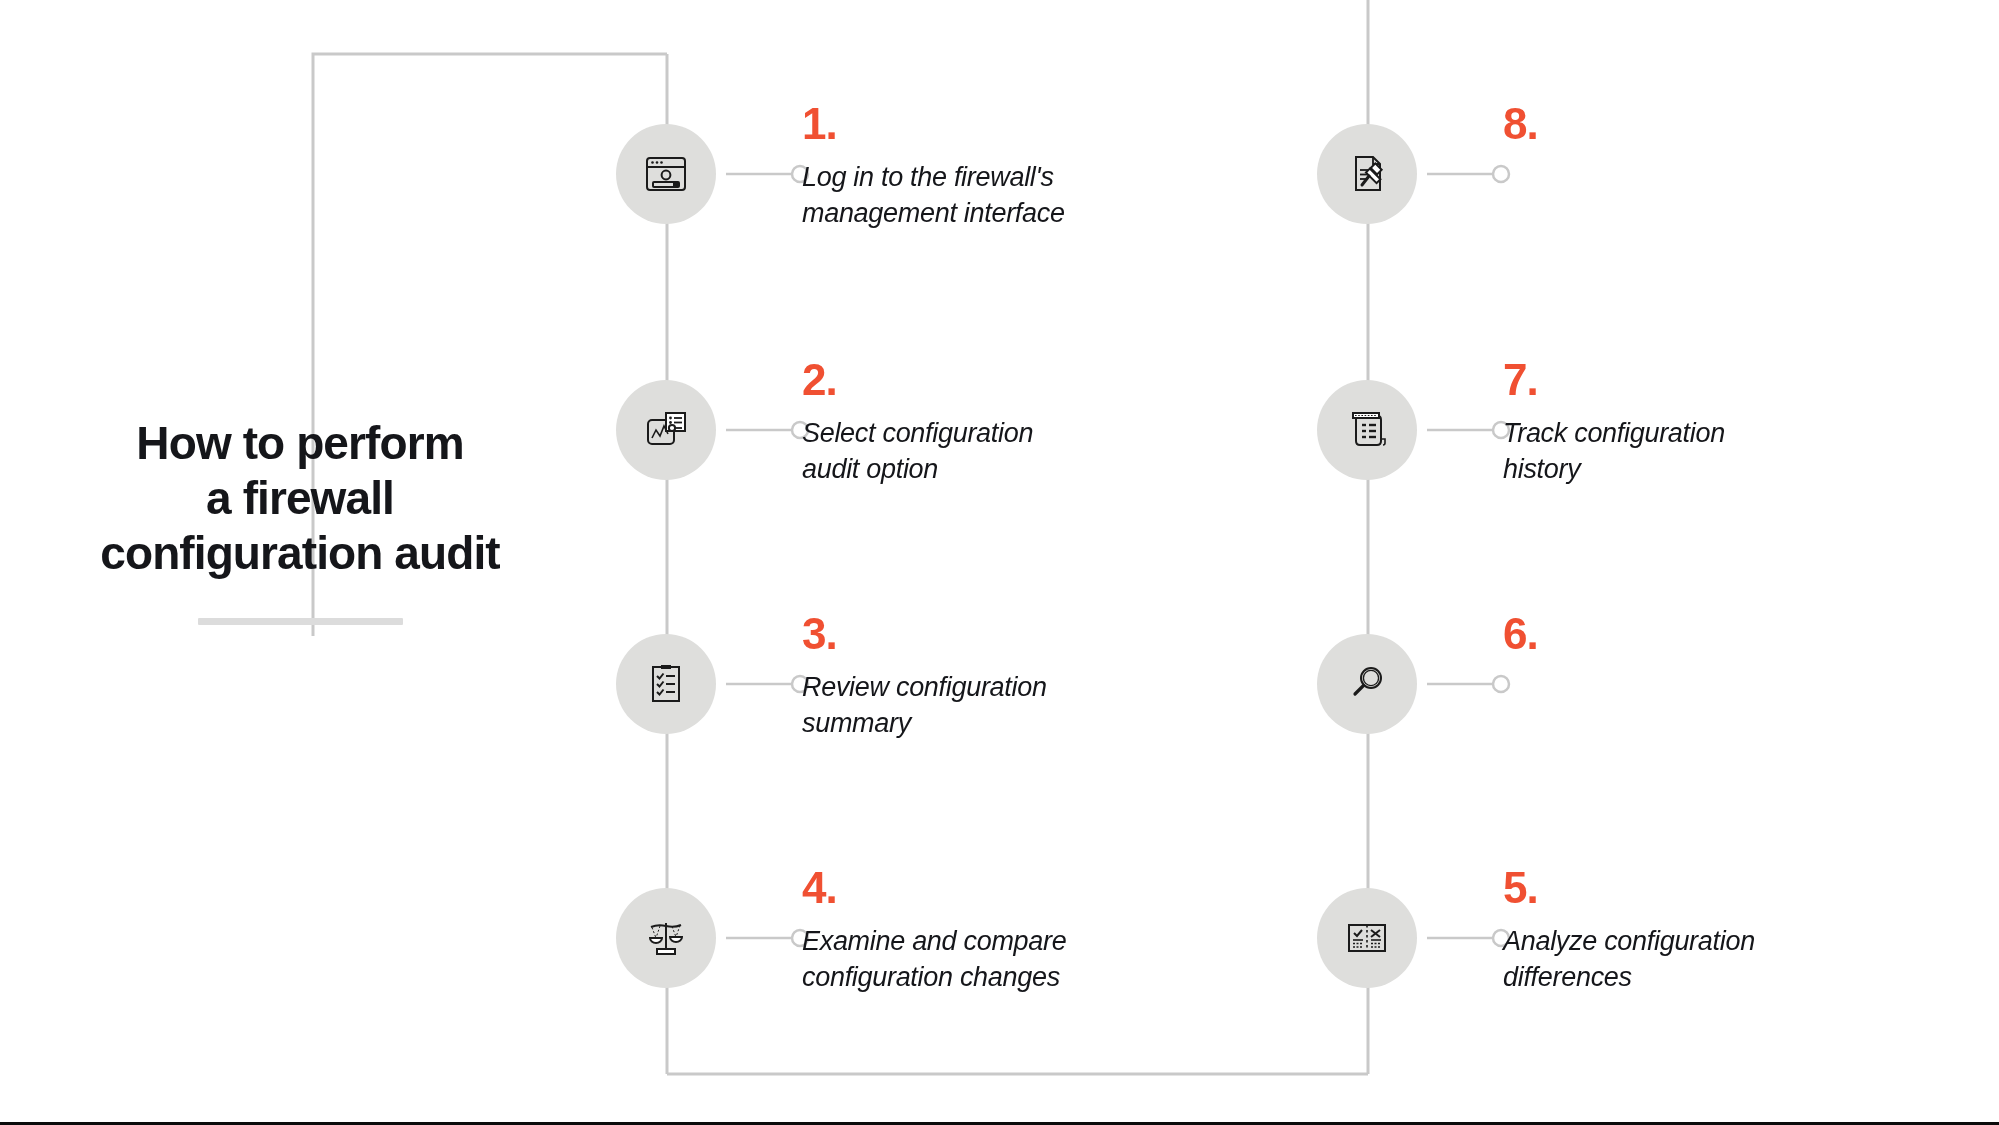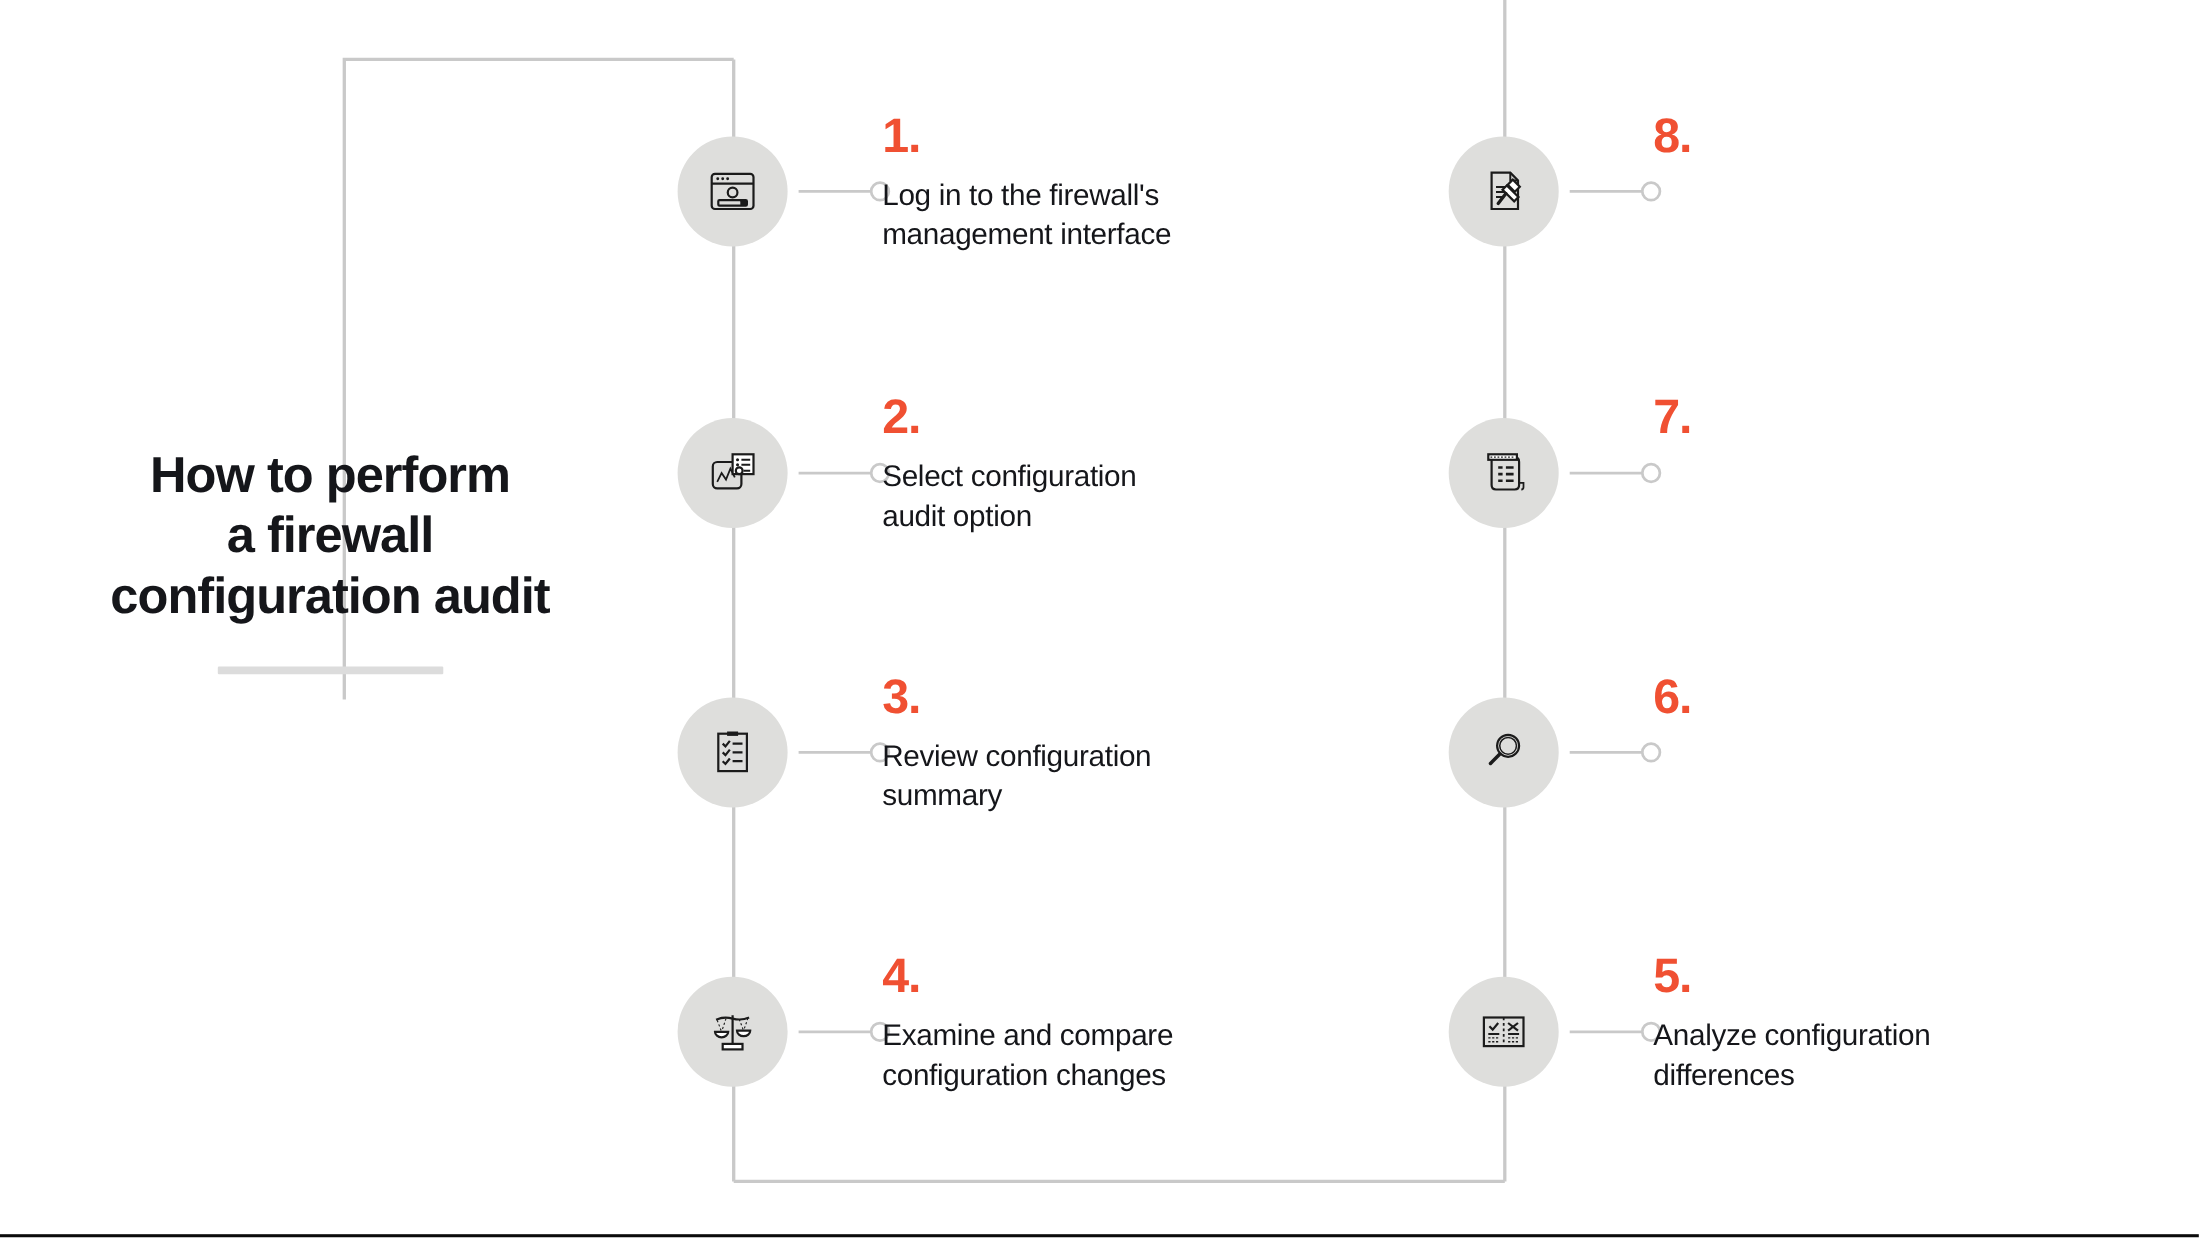--- a/index.html
+++ b/index.html
@@ -20,21 +20,21 @@
   
   #lines {
     position:absolute; inset:0;
     width:1999px; height:1125px;
     pointer-events:none;
   }
 
   
   #headline {
     position:absolute;
-    left:40px; top:404px;
+    left:40px; top:416px;
     width:520px;
     text-align:center;
   }
   #headline .htitle {
     font-size:46px;
     font-weight:bold;
     line-height:1.20;
     letter-spacing:-0.9px;
     color:#15161a;
     white-space:pre-line;
@@ -77,20 +77,21 @@
     letter-spacing:-1px;
     color:#f05032;
     margin-bottom:14px;
   }
   .step-label {
     font-size:27px;
     line-height:1.32;
     letter-spacing:-0.3px;
     color:#15161a;
     white-space:pre-line;
+    font-style:italic;
   }
 
   
   #footer-rule {
     position:absolute;
     left:0; bottom:0;
     width:1999px; height:3px;
     background:#0b0b0b;
   }
 </style>
@@ -282,20 +283,22 @@
           <line x1="22" y1="28" x2="26" y2="28" stroke-width="2.4"></line>
           <line x1="29" y1="28" x2="36" y2="28" stroke-width="2.4"></line>
           <line x1="22" y1="34" x2="26" y2="34" stroke-width="2.4"></line>
           <line x1="29" y1="34" x2="36" y2="34" stroke-width="2.4"></line>
           <path d="M 41,36 L 45,36 L 45,40 Q 45,42 43,42" stroke-width="1.6"></path>
         </svg>
       </span>
     </div>
     <div class="step-text">
       <div class="step-num">7.</div>
+      <div class="step-label">Track configuration
+history</div>
     </div>
   </div>
 
   <div class="step" style="left:1317px; top:124px;">
     <div class="badge">
       <span>
         <svg width="54" height="54" viewBox="0 0 54 54" fill="none" stroke="#1b1b1b" stroke-width="2">
           <path d="M 16,10 L 33,10 L 40,17 L 40,43 L 16,43 Z"></path>
           <path d="M 33,10 L 33,17 L 40,17" stroke-width="1.8"></path>
           <line x1="20" y1="23" x2="29" y2="23" stroke-width="1.8"></line>

